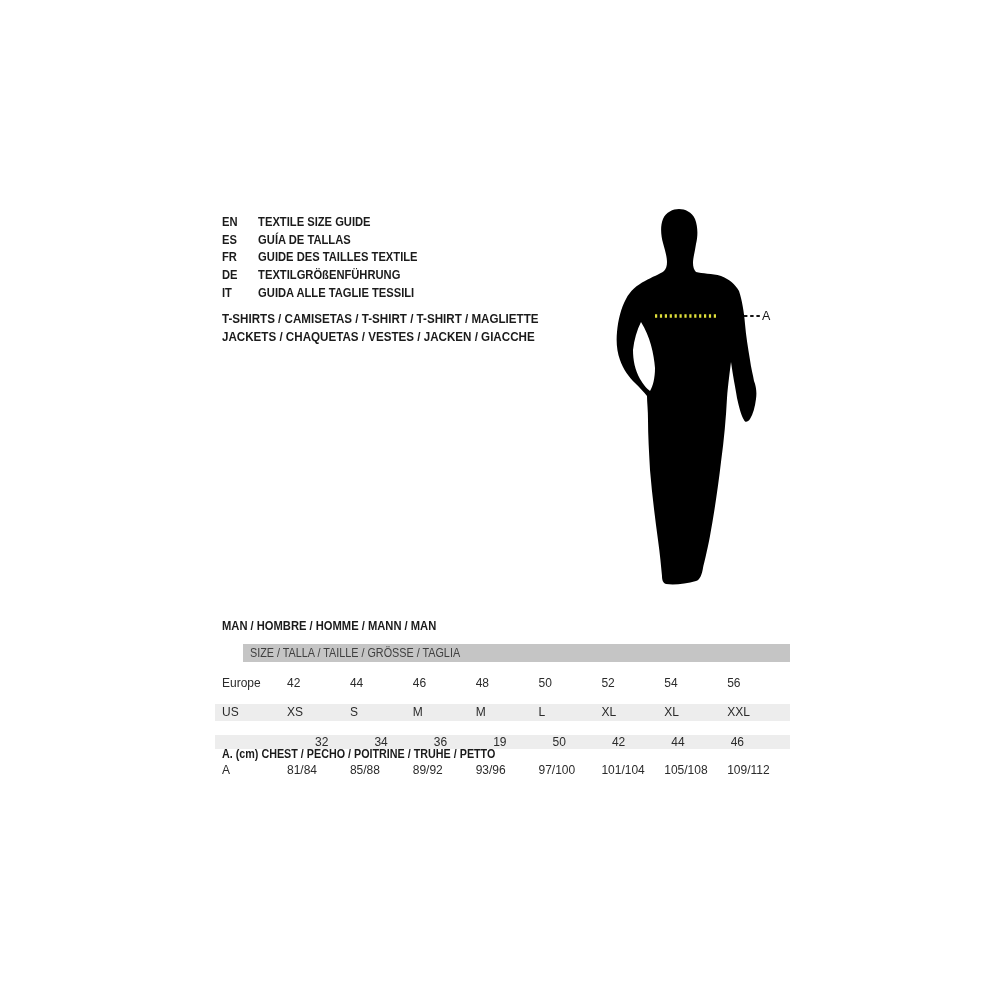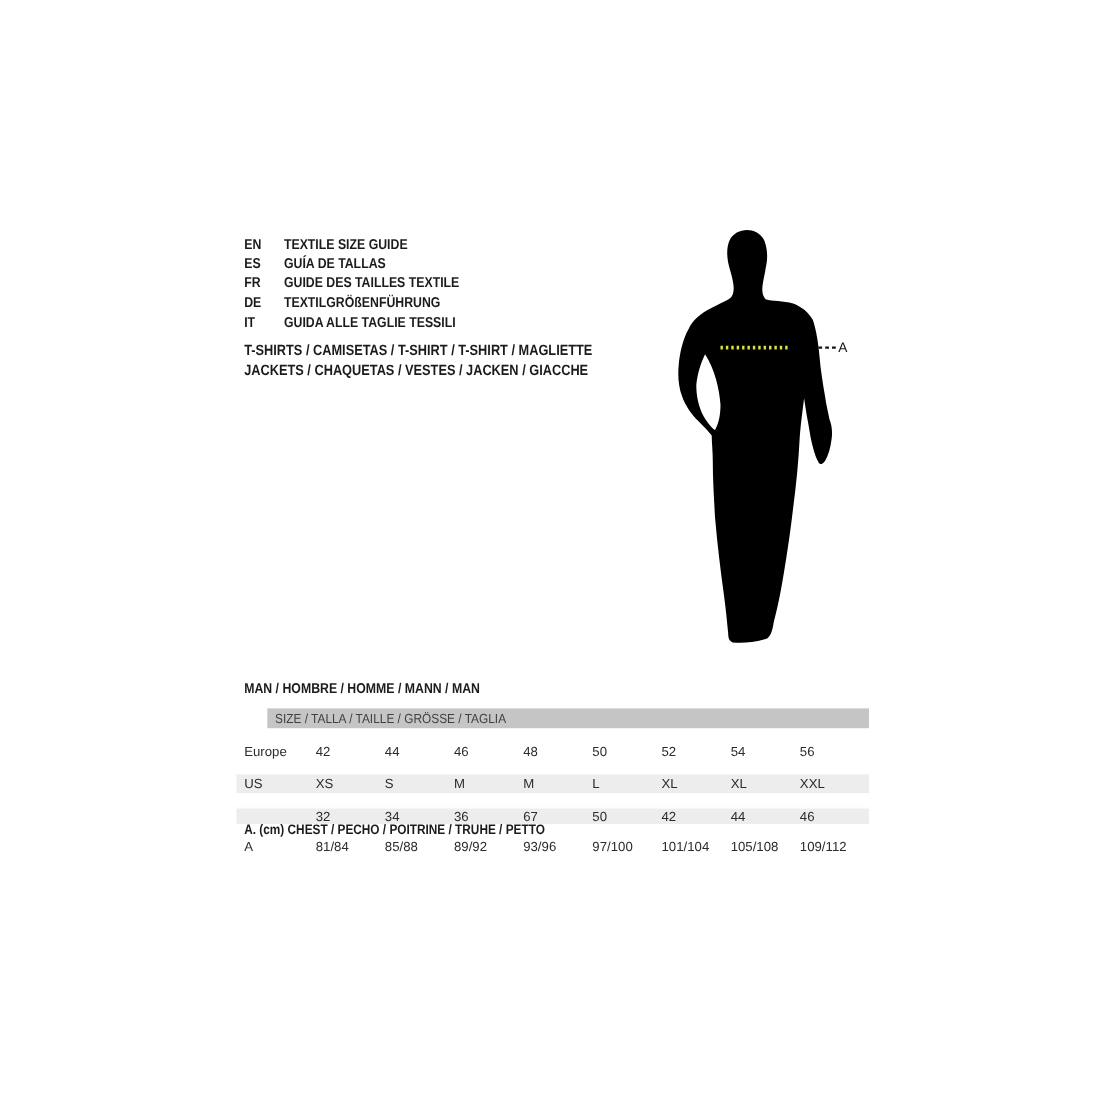--- a/index.html
+++ b/index.html
@@ -32,21 +32,21 @@
   .size-table{position:absolute;left:215px;top:644px;width:575px;font-size:12px;color:#2b2b2b;}
   .t-head{
     height:18px;line-height:18px;background:#c5c5c5;color:#404040;
     padding-left:7px;box-sizing:border-box;margin-left:28px;
   }
   .t-row{display:grid;grid-template-columns:72px repeat(8,1fr);margin-top:12px;}
   .t-row .t-label{padding-left:7px;text-align:left;}
   .t-row .t-cell{}
   .row-europe{height:18px;line-height:18px;background:#ffffff;}
   .row-us{height:17px;line-height:17px;background:#ededed;}
-  .row-num{height:16px;line-height:14px;background:#ededed;border-top:2px solid #ffffff;box-sizing:border-box;}
+  .row-num{height:16px;line-height:14px;background:#ededed;border-top:2px solid #ffffff;box-sizing:border-box;padding-left:28px;}
   .row-a{height:19px;line-height:19px;background:#ffffff;}
 
   
   .footnote{position:absolute;left:222px;top:747px;font-size:12.5px;font-weight:700;line-height:14px;}
 </style>
 </head>
 <body>
 
 <div class="page">
 
@@ -161,21 +161,21 @@
       <div class="t-cell">XL</div>
       <div class="t-cell">XL</div>
       <div class="t-cell">XXL</div>
     </div>
 
     <div class="t-row row-num">
       <div class="t-label"></div>
       <div class="t-cell">32</div>
       <div class="t-cell">34</div>
       <div class="t-cell">36</div>
-      <div class="t-cell">67</div>
+      <div class="t-cell">19</div>
       <div class="t-cell">50</div>
       <div class="t-cell">42</div>
       <div class="t-cell">44</div>
       <div class="t-cell">46</div>
     </div>
 
     <div class="t-row row-a">
       <div class="t-label">A</div>
       <div class="t-cell">81/84</div>
       <div class="t-cell">85/88</div>

